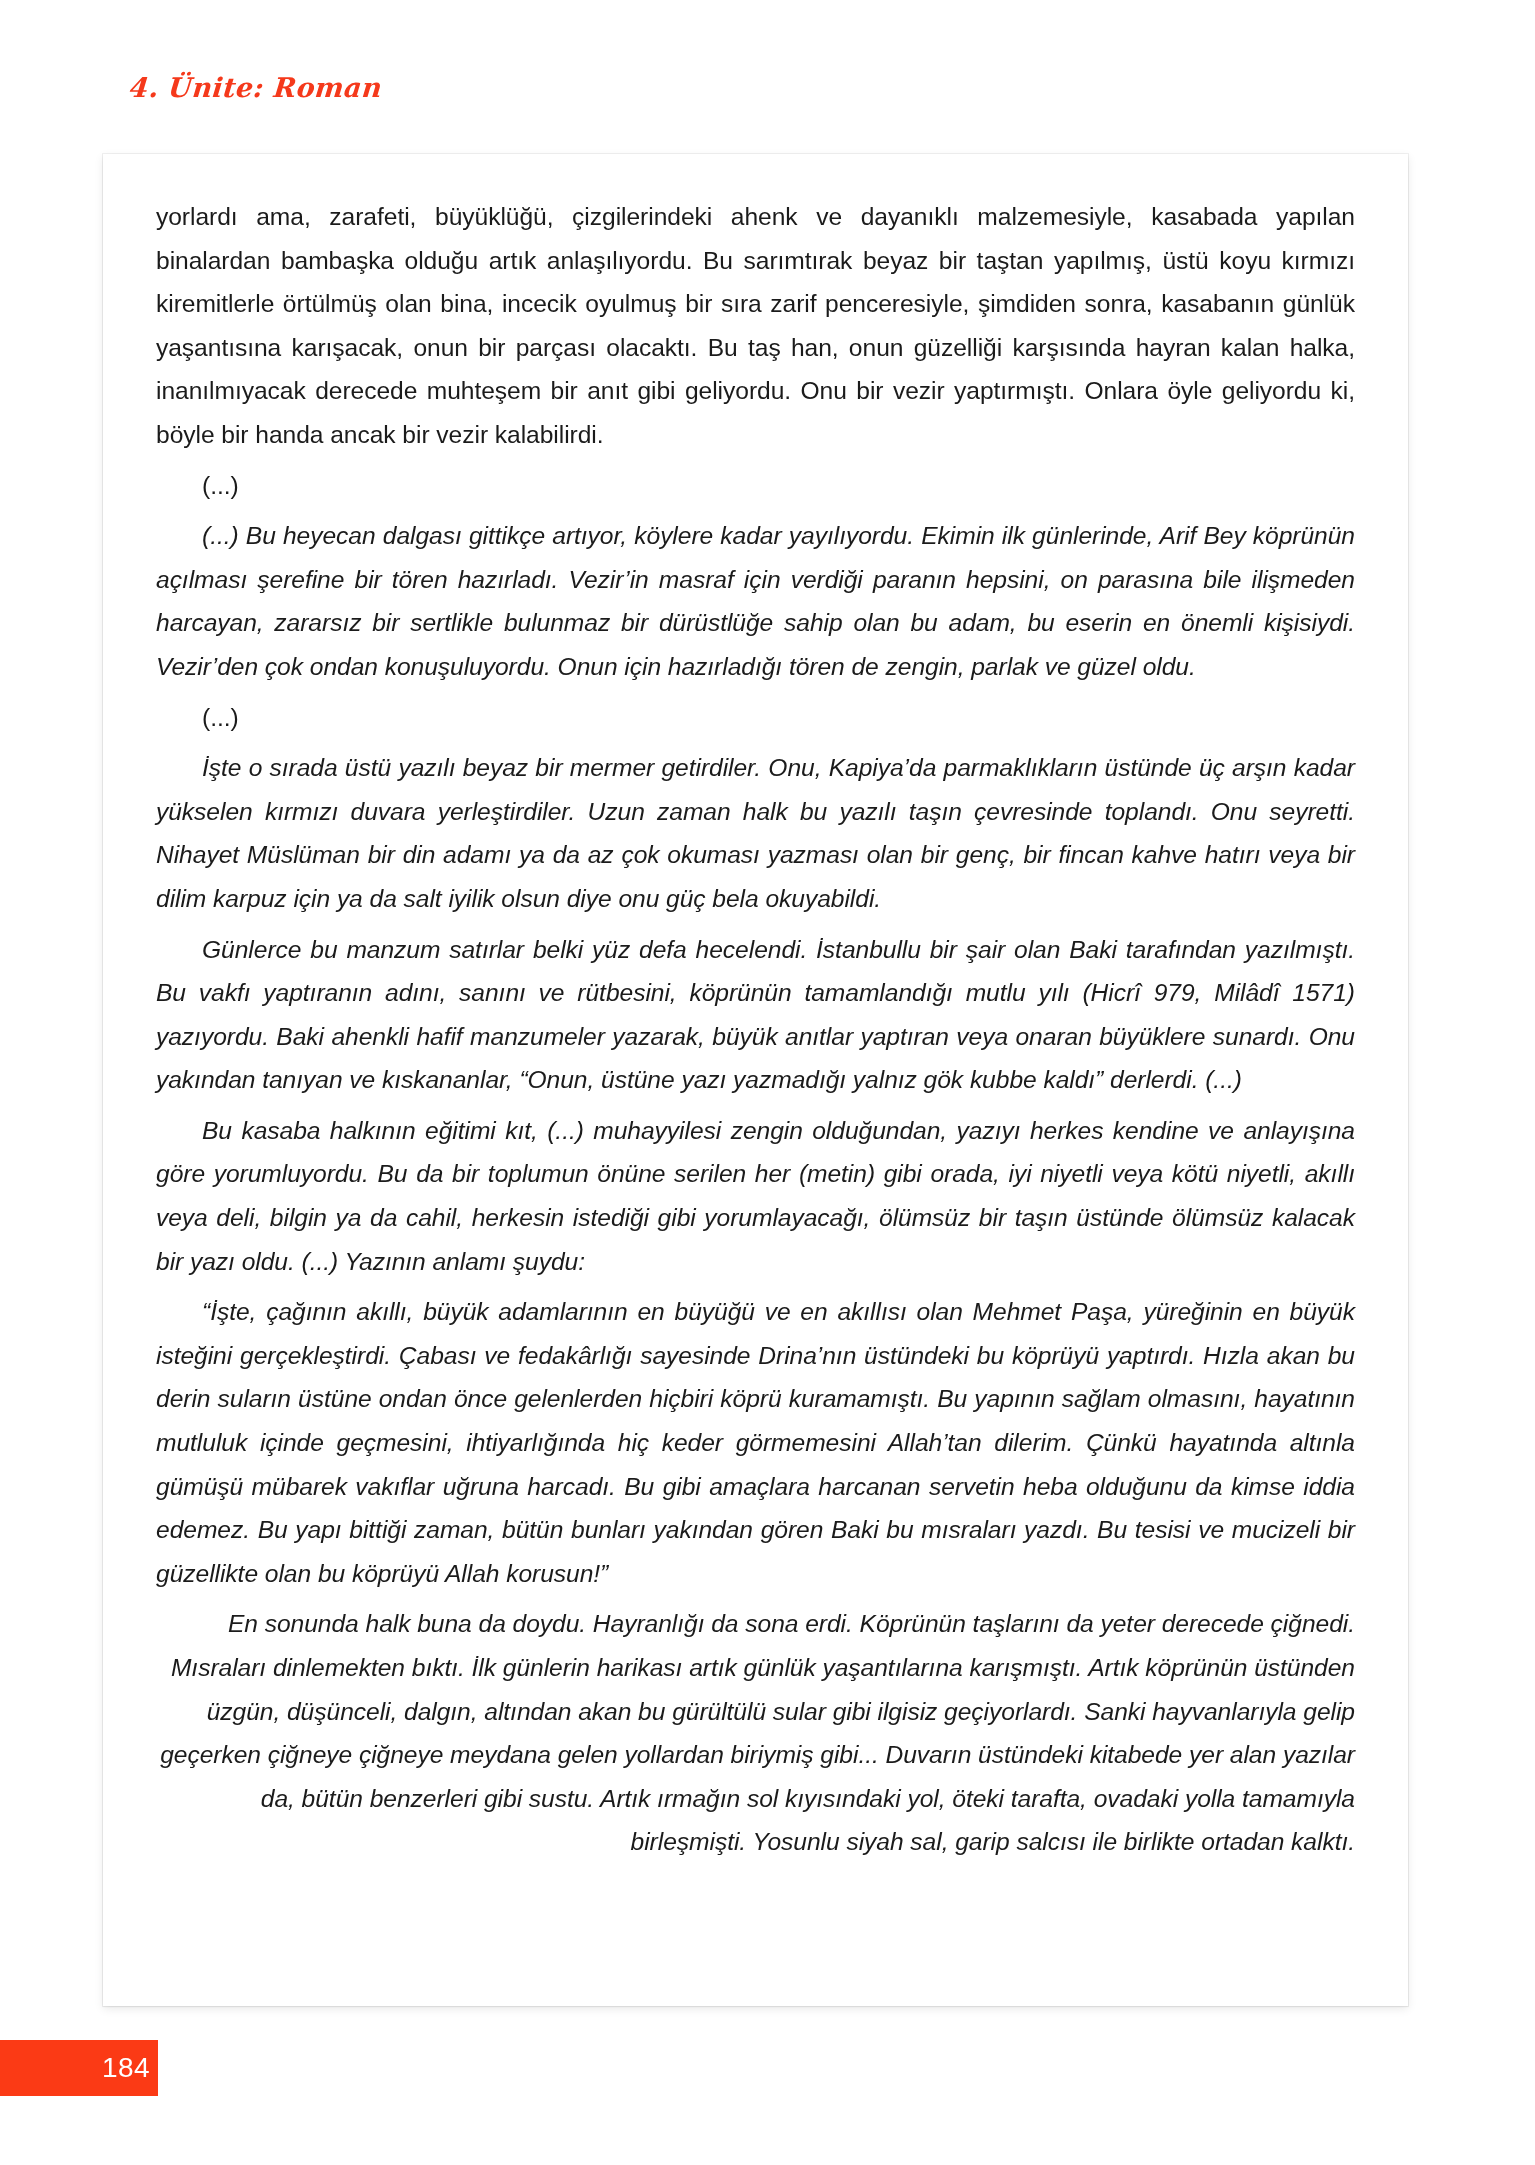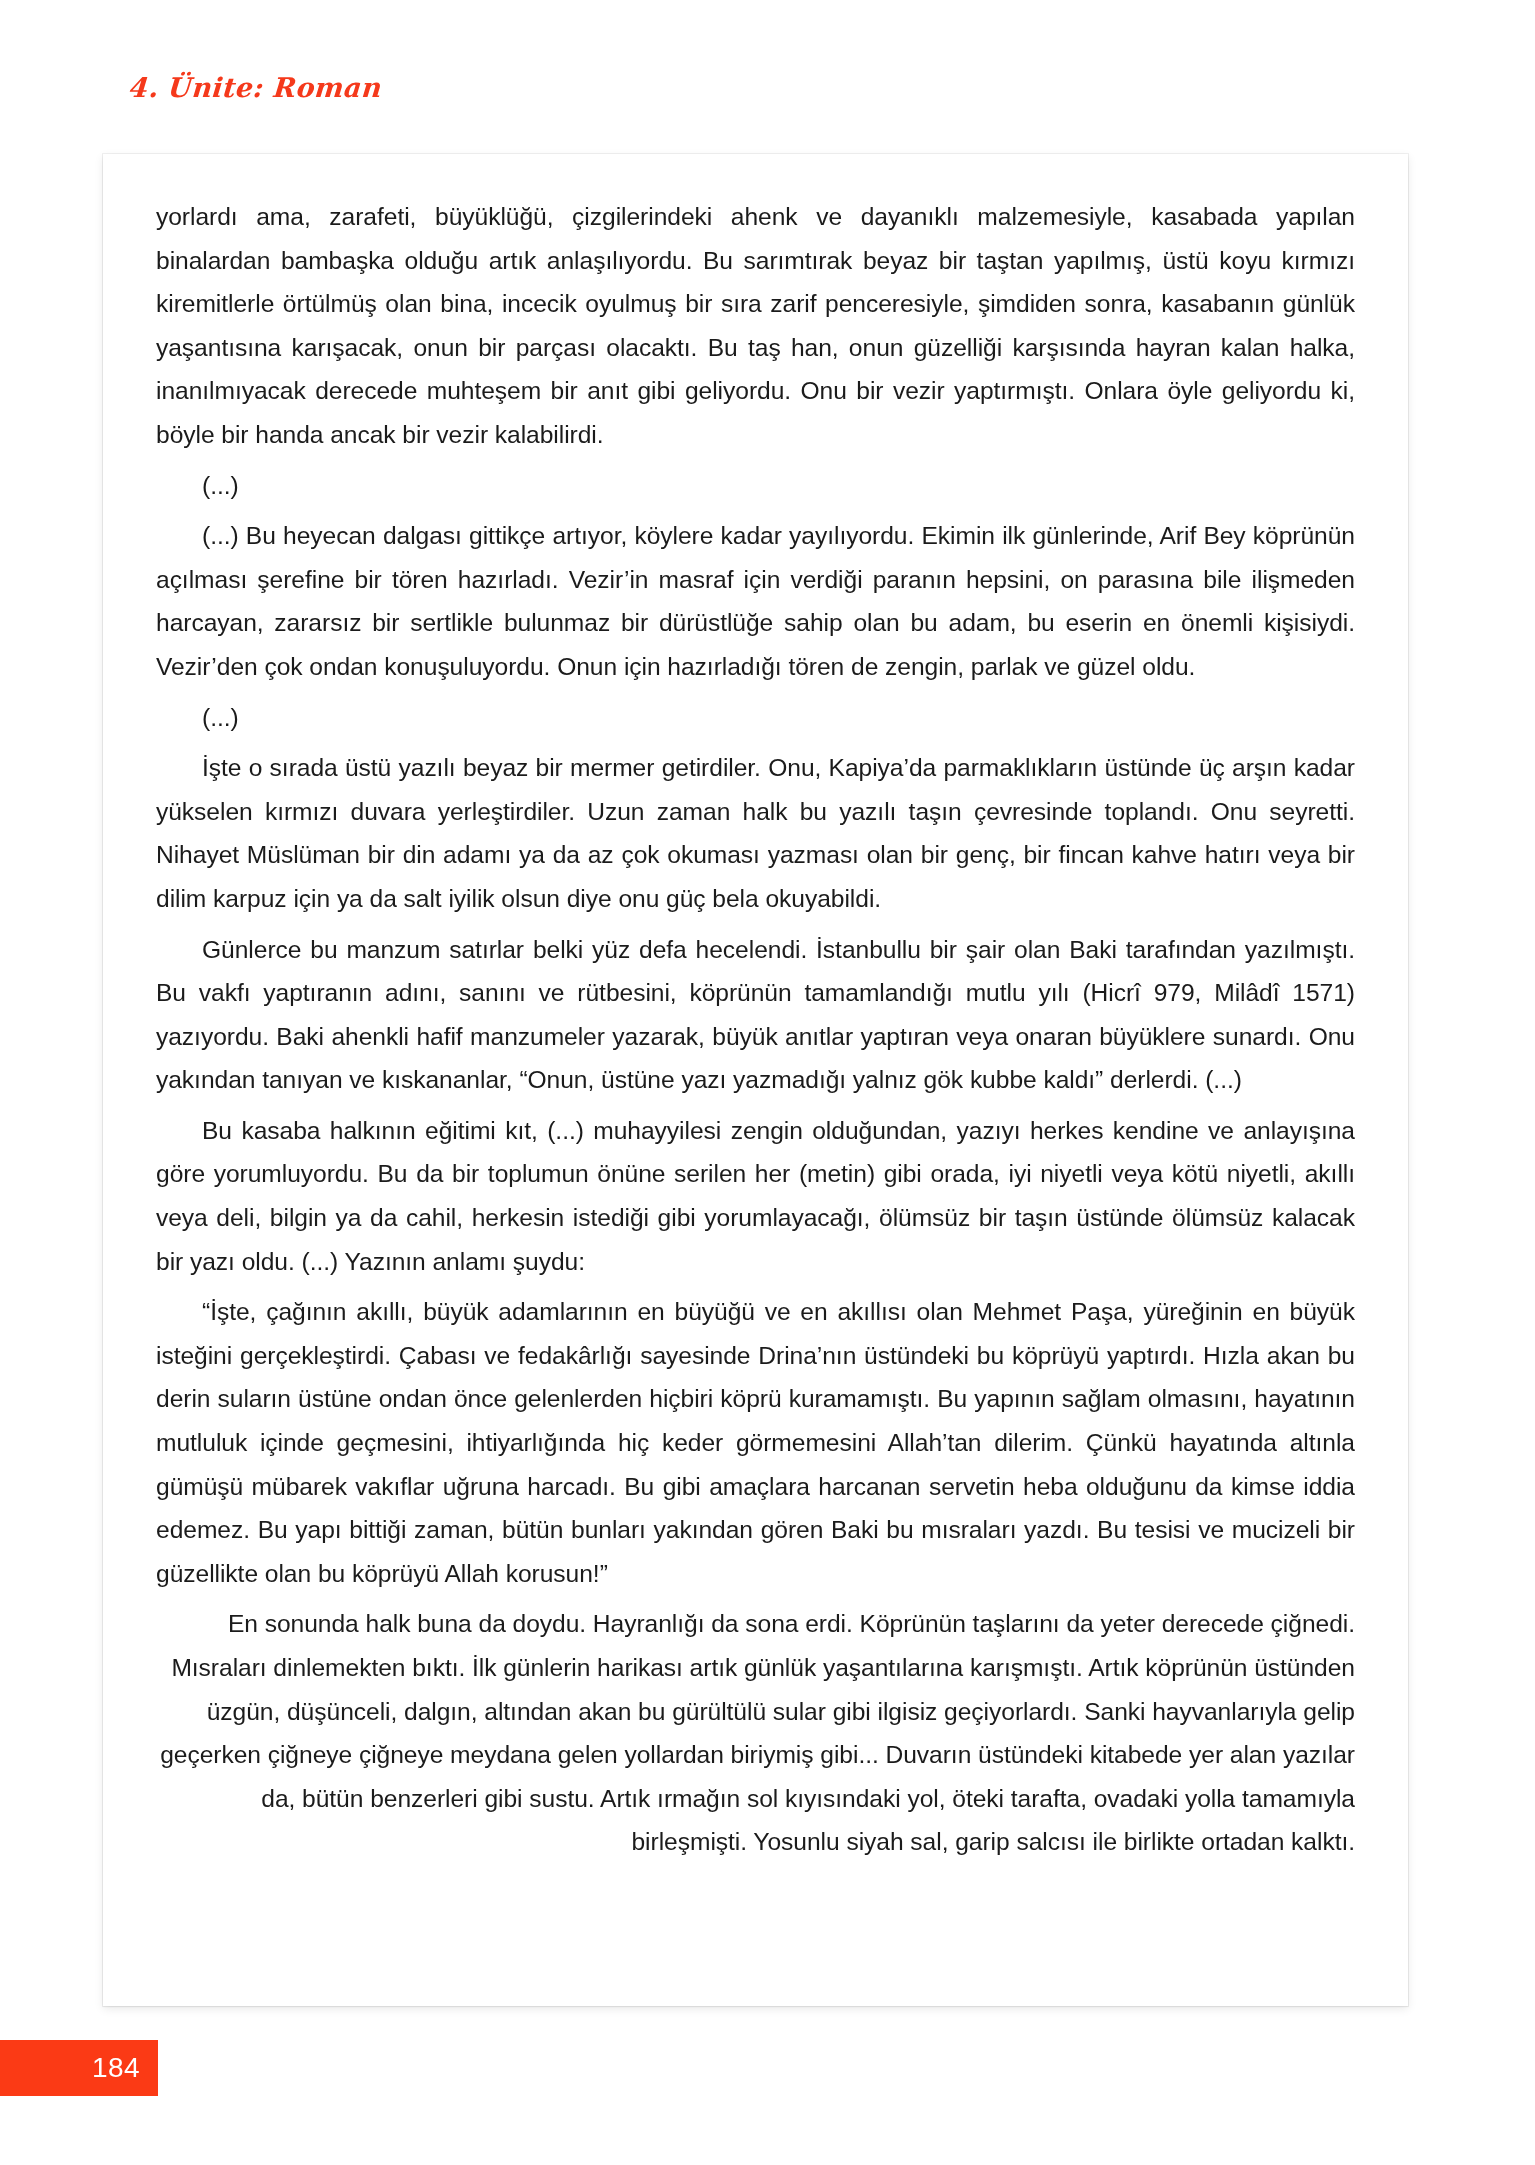--- a/index.html
+++ b/index.html
@@ -69,20 +69,21 @@
     word-spacing: 0px;
   }
 
   .body-text p {
     margin: 7px;
     padding: 0;
     text-align: justify;
   }
   .body-text p.indent {
     text-indent: 46px;
+    font-style: italic;
   }
   .body-text p.noindent {
     text-indent: 0;
   }
   .body-text p.last-left {
     text-align: right;
   }
   .body-text p.ellipsis-line {
     text-indent: 46px;
     text-align: left;
@@ -93,21 +94,21 @@
     position: absolute;
     left: 0px;
     top: 2040px;
     width: 158px;
     height: 56px;
     background: #fb3a15;
     display: flex;
     align-items: center;
     justify-content: flex-end;
     box-sizing: border-box;
-    padding-right: 18px;
+    padding-right: 8px;
   }
   .page-number-text {
     font-family: "Liberation Sans", sans-serif;
     font-size: 28px;
     color: #ffffff;
     letter-spacing: 0.4px;
     line-height: 1;
   }
 </style>
 </head>

